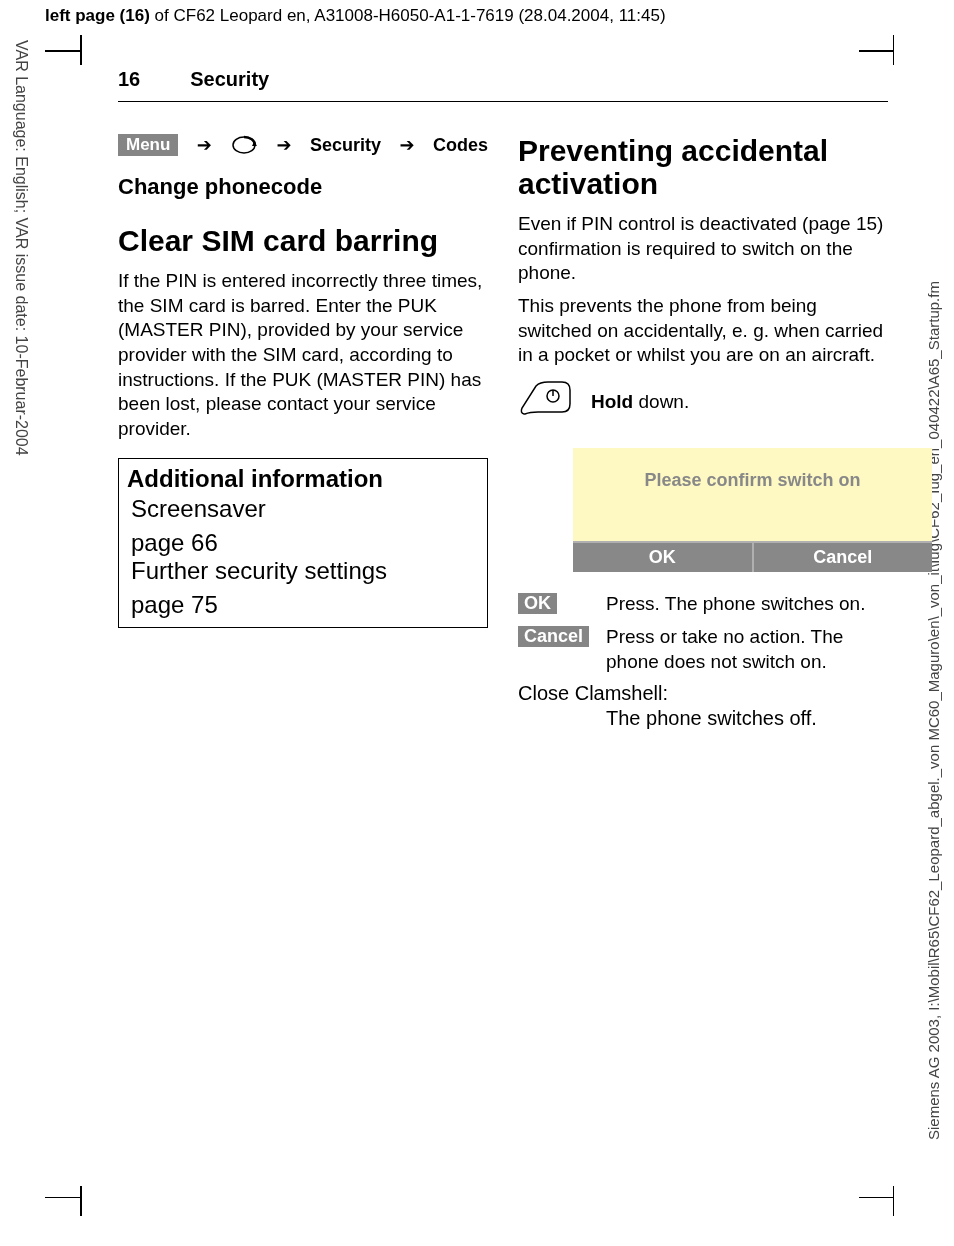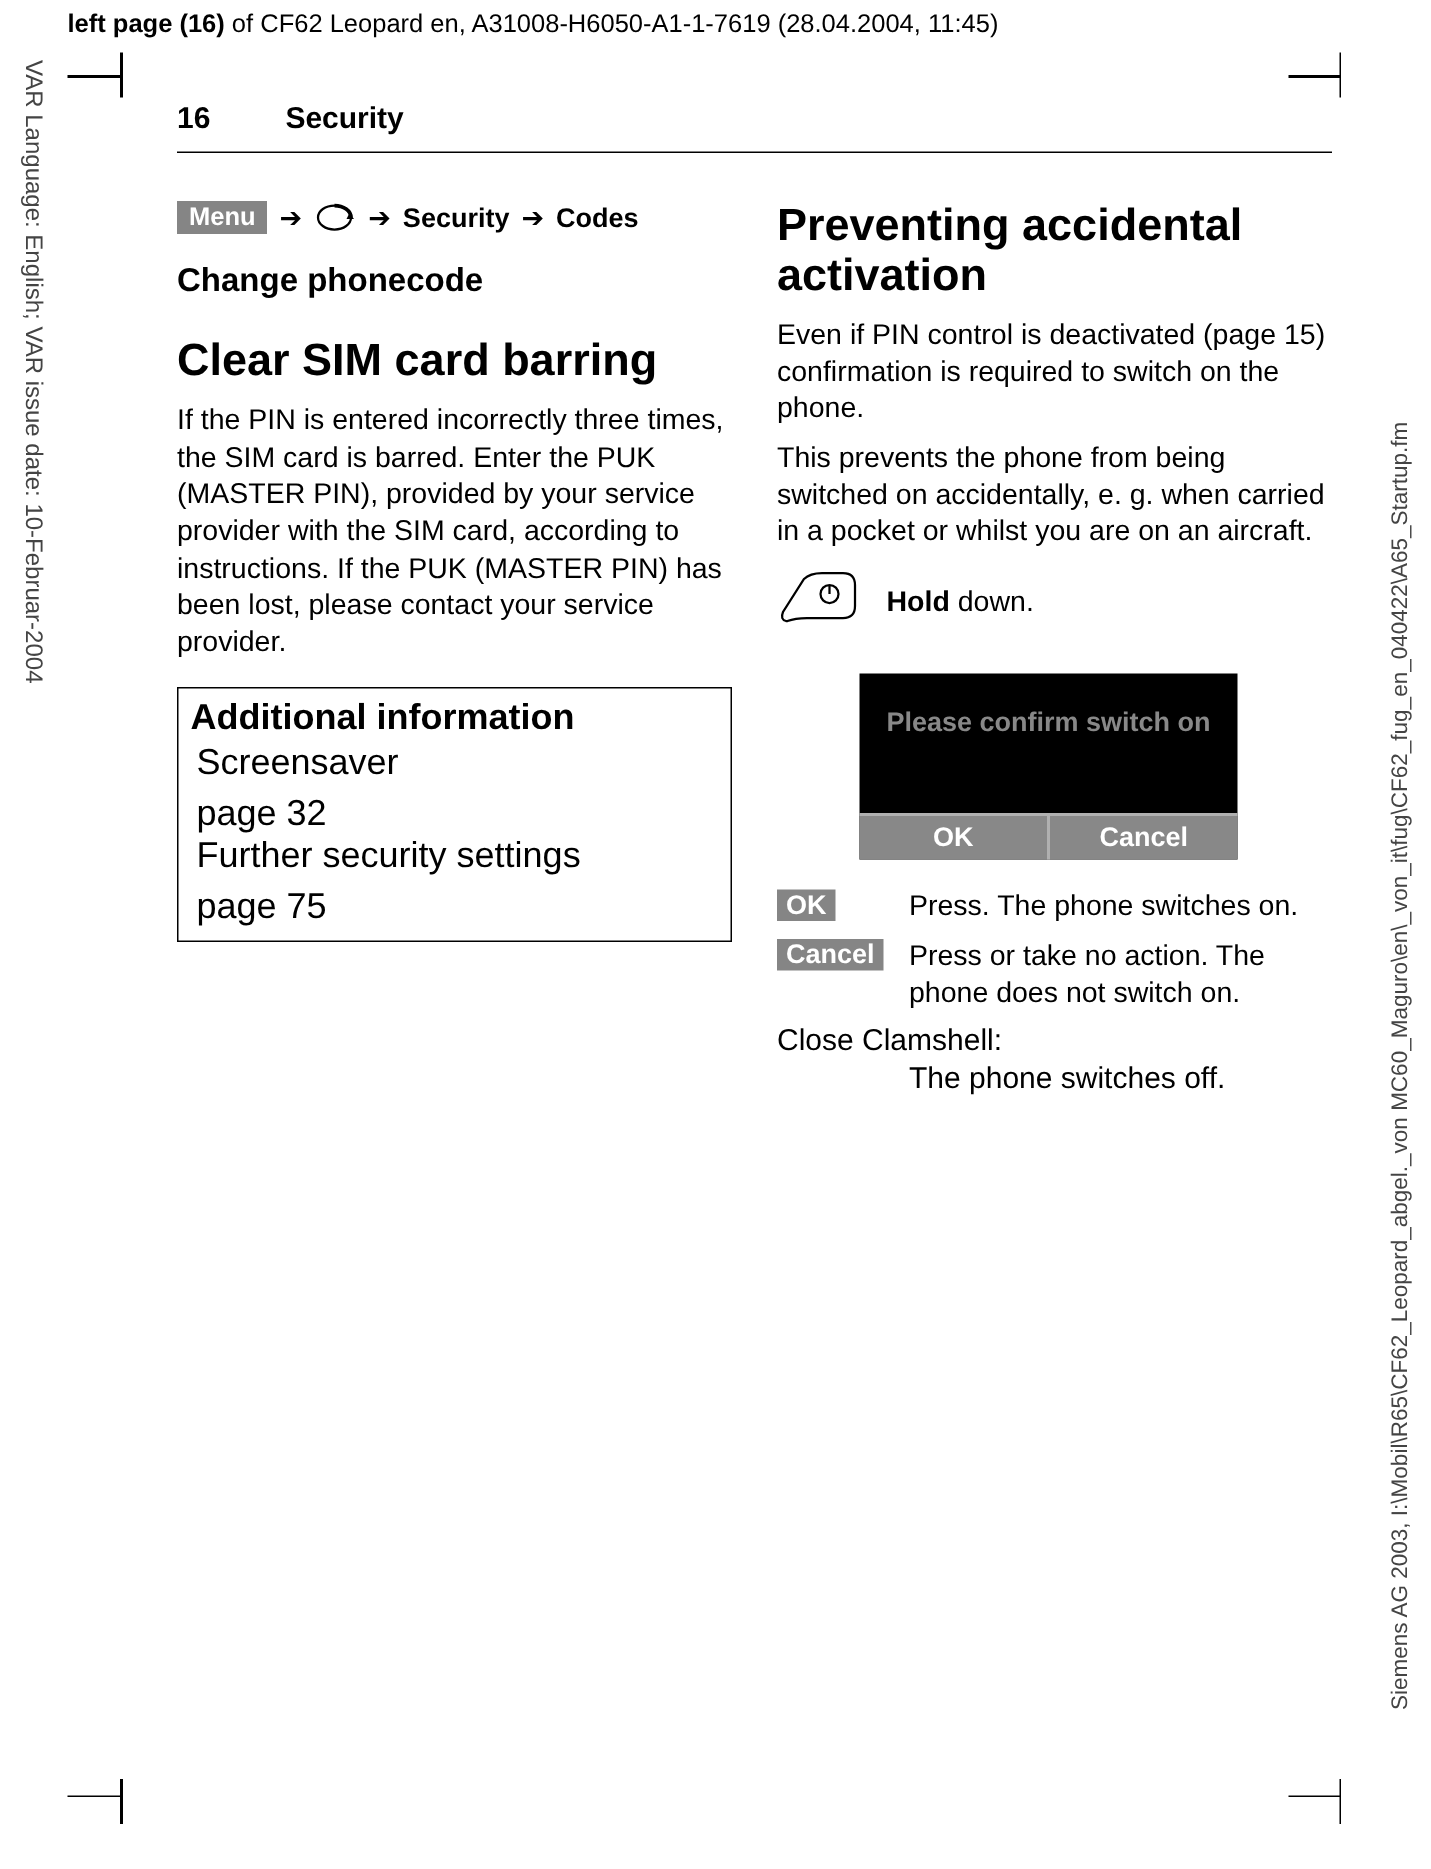--- a/index.html
+++ b/index.html
@@ -70,20 +70,21 @@
       gap: 30px;
     }
     .col { width: 370px; }
     .breadcrumb {
       display: flex;
       align-items: center;
       gap: 8px;
       font-size: 18px;
       margin-bottom: 18px;
       flex-wrap: wrap;
+      justify-content: space-between;
     }
     .menu-chip {
       background: #858585;
       color: #fff;
       font-weight: bold;
       padding: 1px 8px;
       font-size: 17px;
     }
     .arrow { font-size: 18px; }
     .nav-icon {
@@ -99,22 +100,22 @@
       margin-top: 16px;
       padding: 6px 8px 8px 8px;
       font-size: 24px;
     }
     .info-box-title { font-weight: bold; margin-bottom: 2px; }
     .dotted-row { display: flex; align-items: baseline; white-space: nowrap; flex-direction: column; }
     .dots { flex: 1; border-bottom: 2px dotted #000; margin: 0 4px 4px 4px; position: relative; top: -4px; }
     .hold-row { display: flex; align-items: center; gap: 18px; margin: 12px 0 24px 0; }
     .power-icon-wrap { width: 55px; }
     .phone-dialog {
-      background: #000000;
-      width: 252px;
+      background: #fef9c3;
+      width: 359px;
       margin-left: 55px;
       margin-bottom: 20px;
     }
     .dialog-text {
       color: #888;
       font-weight: bold;
       font-size: 18px;
       text-align: center;
       padding: 22px 12px 50px 12px;
     }
@@ -190,21 +191,21 @@
       <div class="h2">Change phonecode</div>
 
       <div class="h1">Clear SIM card barring</div>
       <div class="body-text">If the PIN is entered incorrectly three times, the SIM card is barred. Enter the PUK (MASTER PIN), provided by your service provider with the SIM card, according to instructions. If the PUK (MASTER PIN) has been lost, please contact your service provider.</div>
 
       <div class="info-box">
         <div class="info-box-title">Additional information</div>
         <div class="dotted-row">
           <span>Screensaver</span>
           <span class="dots"></span>
-          <span>page 32</span>
+          <span>page 66</span>
         </div>
         <div class="dotted-row">
           <span>Further security settings</span>
           <span class="dots"></span>
           <span>page 75</span>
         </div>
       </div>
     </div>
 
     <div class="col">

